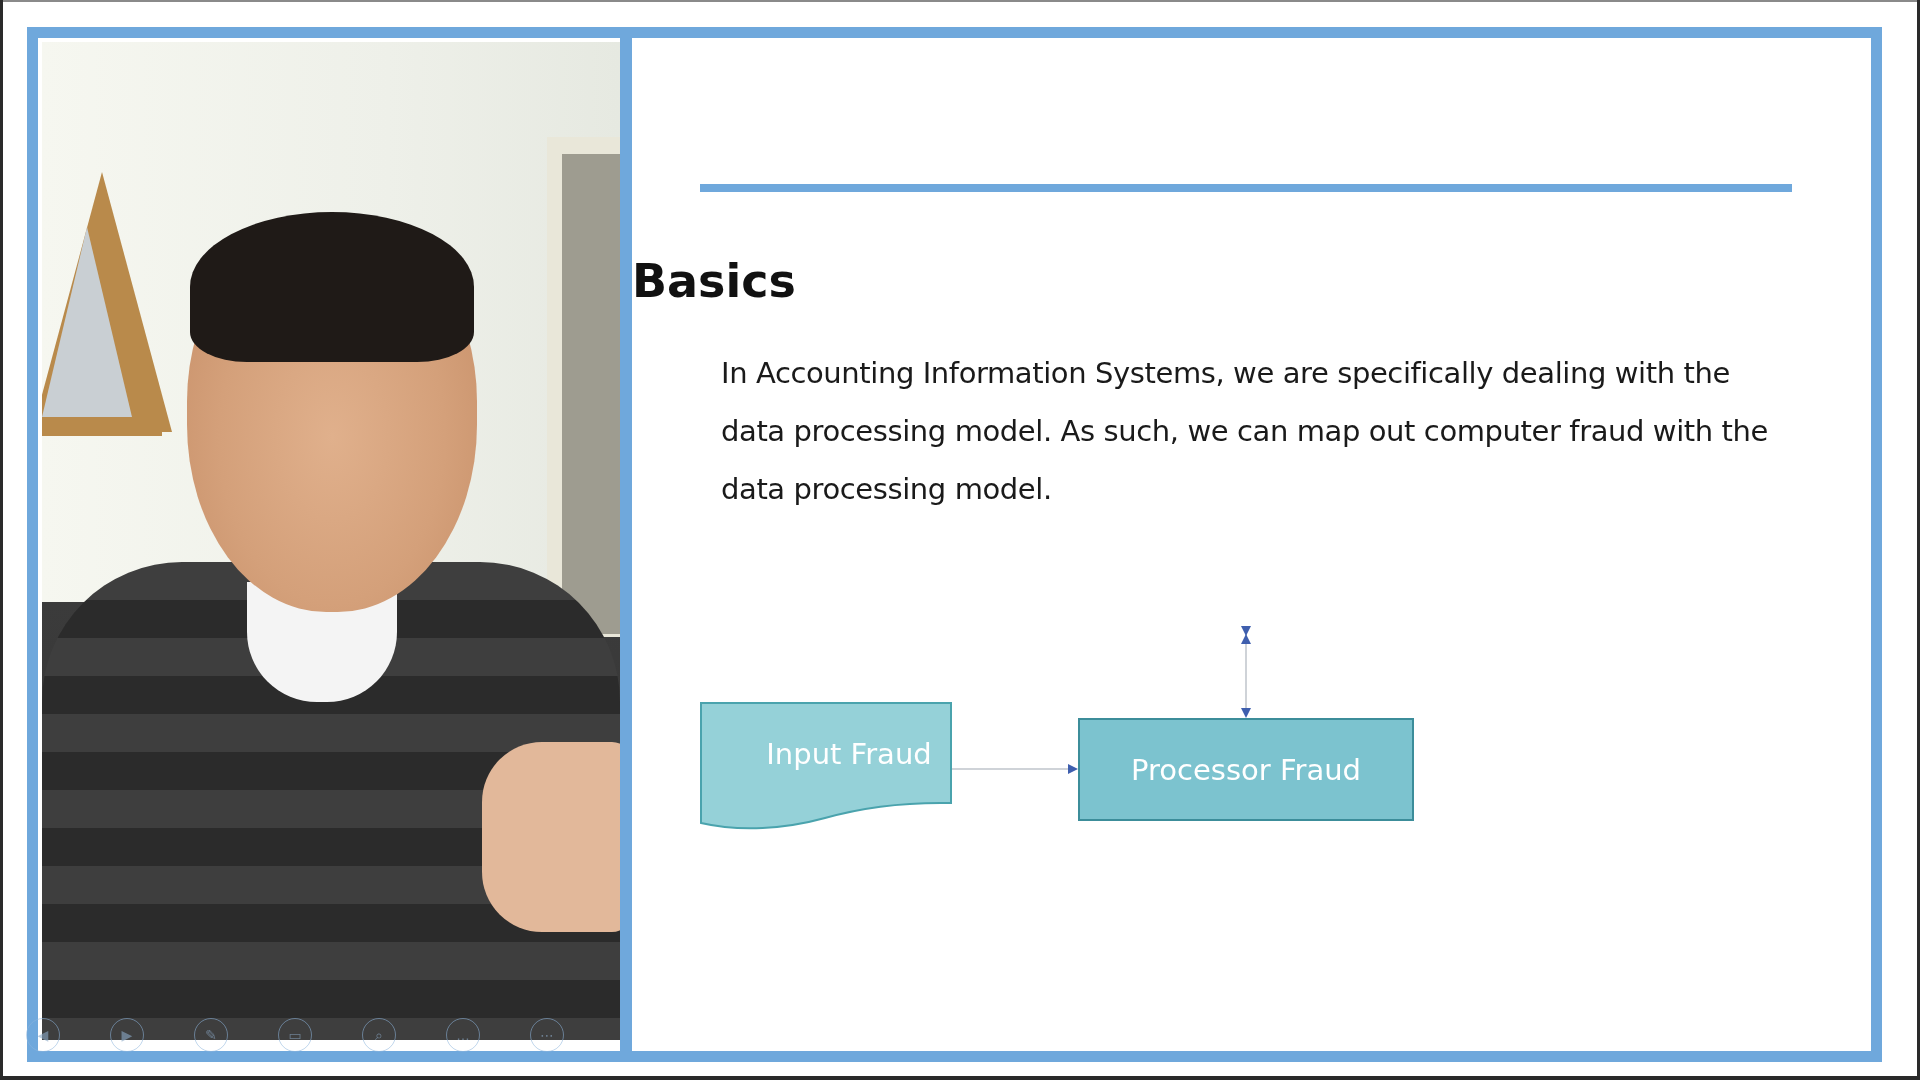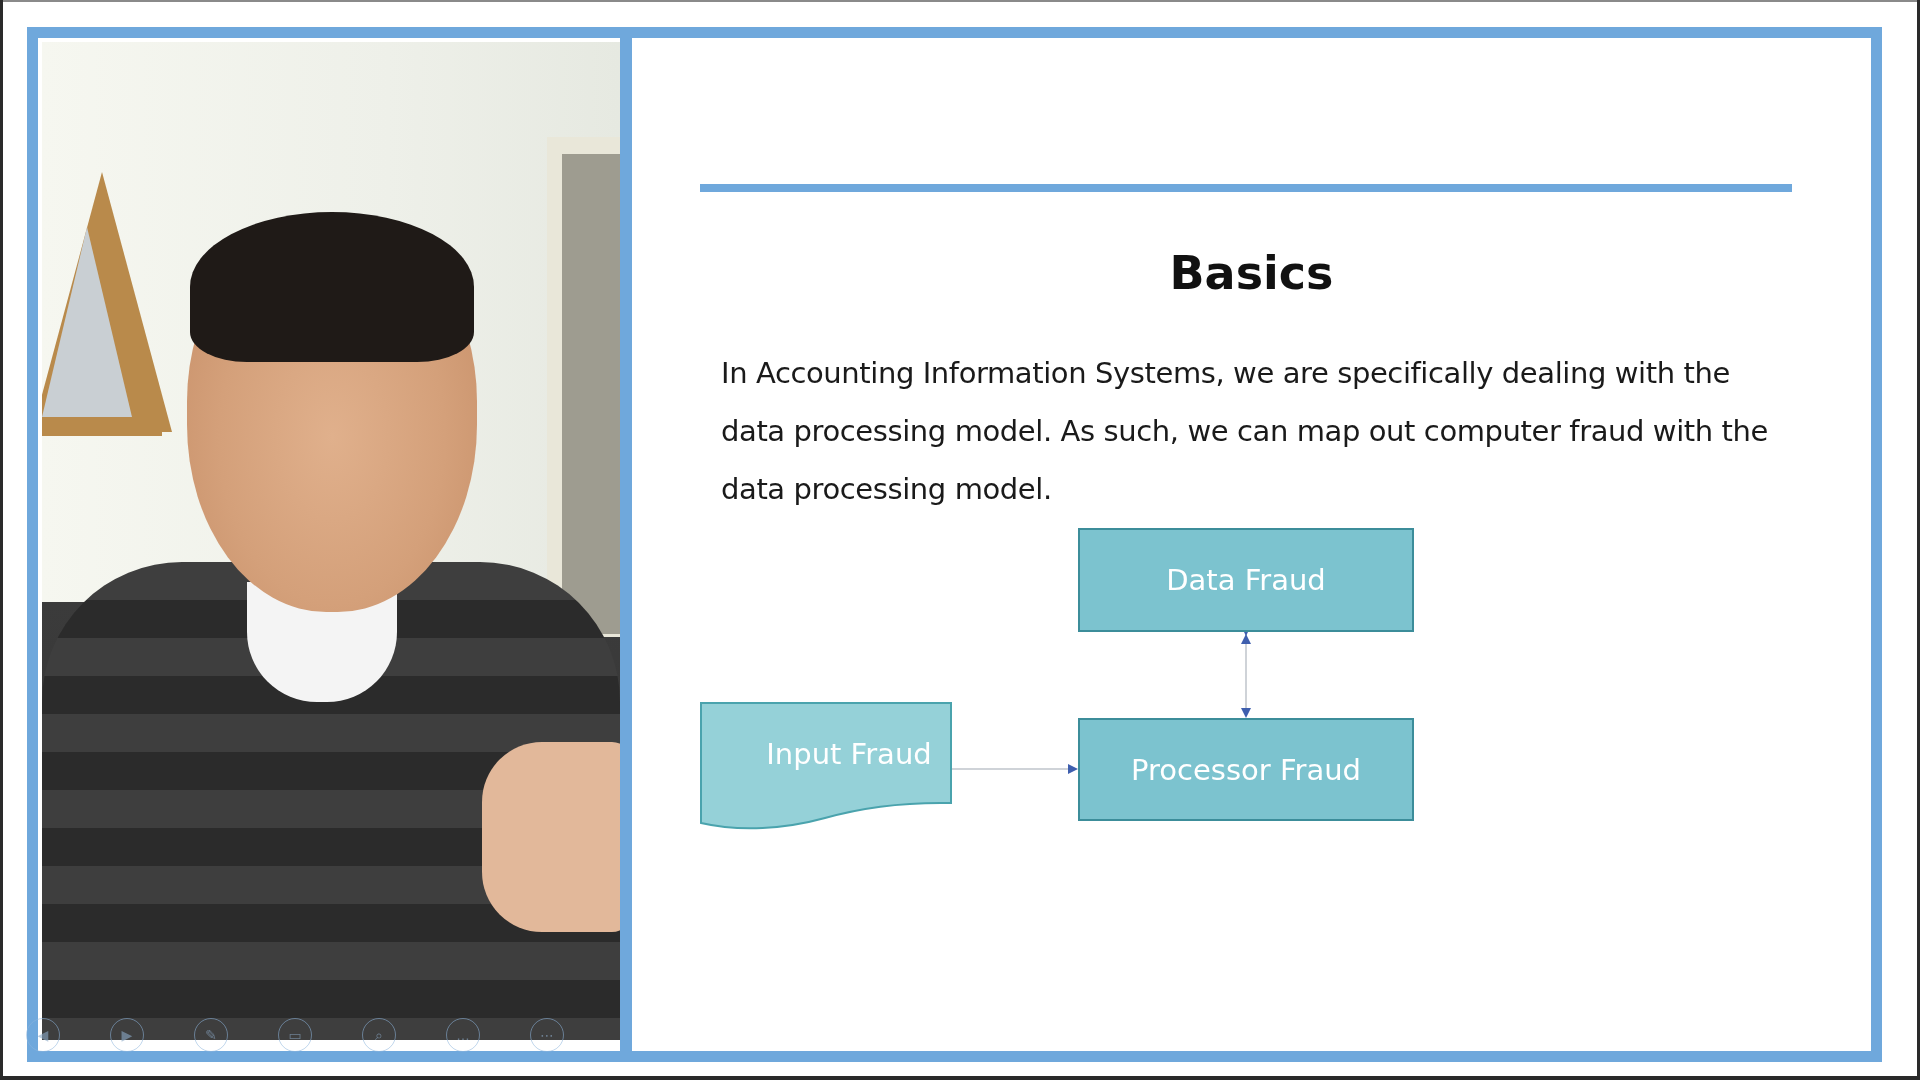--- a/index.html
+++ b/index.html
@@ -64,21 +64,21 @@
     }
 
     
     .slide { position: absolute; left: 632px; top: 38px; width: 1239px; height: 1013px; }
     .slide-title {
       position: absolute; left: 0; top: 52px; width: 1239px; text-align: center;
       font-size: 42px; color: #111111; font-family: "DejaVu Sans", sans-serif; letter-spacing: -0.5px;
     }
     .title-rule { position: absolute; left: 68px; top: 146px; width: 1092px; height: 8px; background: #6fa8dc; }
     .section-heading {
-      position: absolute; left: 0; top: 208px; width: 1239px; text-align: center;
+      position: absolute; left: 0; top: 216px; width: 1239px; 
       font-size: 46px; font-weight: bold; color: #111111; font-family: "DejaVu Sans", sans-serif;
     }
     .body-text {
       position: absolute; left: 89px; top: 306px; width: 1080px;
       font-size: 29px; line-height: 58px; color: #1a1a1a; font-family: "DejaVu Sans", sans-serif; letter-spacing: -0.4px;
     }
 
     
     .node {
       position: absolute; box-sizing: border-box;
@@ -143,23 +143,20 @@
 
   <svg class="node-input-svg" viewBox="0 0 254 130">
     <path d="M1,1 L251,1 L251,101 C200,100 160,106 125,116 C85,127 40,130 1,121 Z" fill="#95d1d8" stroke="#4aa3ad" stroke-width="2"></path>
   </svg>
   <div class="node node-input-label">
     <span>Input Fraud</span>
   </div>
   <div class="node node-processor">
     <span>Processor Fraud</span>
   </div>
-  <div class="node node-data">
-    <span>Data Fraud</span>
-  </div>
 </div>
 
 <div class="controls">
   <div class="ctrl" style="left:6px"><span>◀</span></div>
   <div class="ctrl" style="left:90px"><span>▶</span></div>
   <div class="ctrl" style="left:174px"><span>✎</span></div>
   <div class="ctrl" style="left:258px"><span>▭</span></div>
   <div class="ctrl" style="left:342px"><span>⌕</span></div>
   <div class="ctrl" style="left:426px"><span>…</span></div>
   <div class="ctrl" style="left:510px"><span>⋯</span></div>

